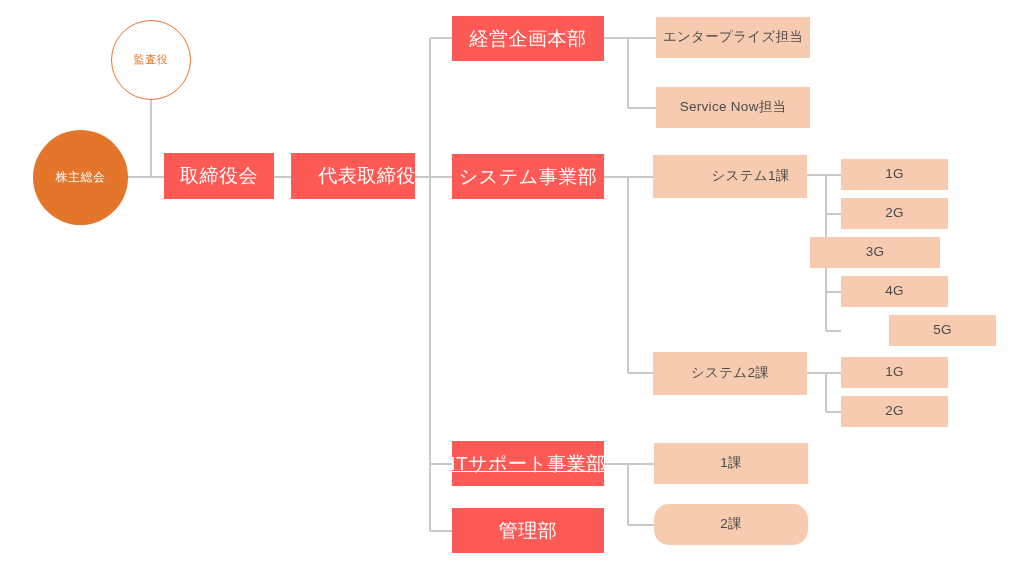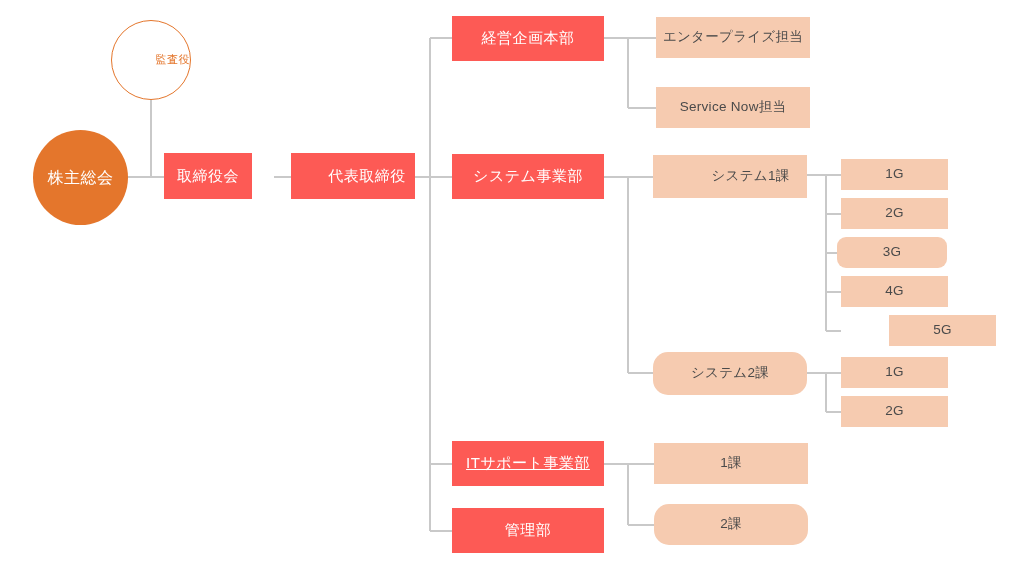--- a/index.html
+++ b/index.html
@@ -28,44 +28,43 @@
     align-items: center;
     justify-content: center;
     text-align: center;
     line-height: 1.25;
     white-space: nowrap;
     z-index: 2;
   }
   .node-box-red {
     background: #fd5a55;
     color: #ffffff;
-    font-size: 15px;
+    font-size: 19px;
     letter-spacing: 0.5px;
   }
   .node-box-pale {
     background: #f6cbb0;
     color: #4a4a4a;
     font-size: 13.5px;
     letter-spacing: 0.3px;
   }
   .node-circle-filled {
     background: #e4762c;
     color: #ffffff;
     border-radius: 50%;
-    font-size: 16px;
+    font-size: 12px;
     letter-spacing: 0.5px;
   }
   .node-circle-outline {
     background: #ffffff;
     color: #e4762c;
     border: 1.6px solid #e4762c;
     border-radius: 50%;
     font-size: 11px;
     letter-spacing: 0.5px;
-    justify-content: flex-end;
   }
   svg.links {
     position: absolute;
     left: 0;
     top: 0;
     z-index: 1;
     pointer-events: none;
   }
   svg.links path, svg.links line {
     stroke: #c9c9c9;
@@ -128,21 +127,21 @@
   </svg>
 
   <div class="node node-circle-filled" style="left:33px;top:130px;width:95px;height:95px;">
     <span>株主総会</span>
   </div>
 
   <div class="node node-circle-outline" style="left:111px;top:20px;width:80px;height:80px;">
     <span>監査役</span>
   </div>
 
-  <div class="node node-box-red" style="left:164px;top:153px;width:88px;height:46px;">
+  <div class="node node-box-red" style="left:164px;top:153px;width:110px;height:46px;">
     <span>取締役会</span>
   </div>
 
   <div class="node node-box-red" style="left:291px;top:153px;width:124px;height:46px;padding-left:28px;">
     <span>代表取締役</span>
   </div>
 
   <div class="node node-box-red" style="left:452px;top:16px;width:152px;height:45px;">
     <span>経営企画本部</span>
   </div>
@@ -164,41 +163,41 @@
   </div>
 
   <div class="node node-box-pale" style="left:656px;top:87px;width:154px;height:41px;">
     <span>Service Now担当</span>
   </div>
 
   <div class="node node-box-pale" style="left:653px;top:155px;width:154px;height:43px;padding-left:41px;">
     <span>システム1課</span>
   </div>
 
-  <div class="node node-box-pale" style="left:653px;top:352px;width:154px;height:43px;border-radius:15px;">
+  <div class="node node-box-pale" style="left:653px;top:352px;width:154px;height:43px;">
     <span>システム2課</span>
   </div>
 
   <div class="node node-box-pale" style="left:654px;top:443px;width:154px;height:41px;">
     <span>1課</span>
   </div>
 
   <div class="node node-box-pale" style="left:654px;top:504px;width:154px;height:41px;border-radius:15px;">
     <span>2課</span>
   </div>
 
   <div class="node node-box-pale" style="left:841px;top:159px;width:107px;height:31px;">
     <span>1G</span>
   </div>
 
   <div class="node node-box-pale" style="left:841px;top:198px;width:107px;height:31px;">
     <span>2G</span>
   </div>
 
-  <div class="node node-box-pale" style="left:837px;top:237px;width:110px;height:31px;border-radius:9px;">
+  <div class="node node-box-pale" style="left:810px;top:237px;width:130px;height:31px;">
     <span>3G</span>
   </div>
 
   <div class="node node-box-pale" style="left:841px;top:276px;width:107px;height:31px;">
     <span>4G</span>
   </div>
 
   <div class="node node-box-pale" style="left:841px;top:315px;width:107px;height:31px;margin-left:48px;">
     <span>5G</span>
   </div>

